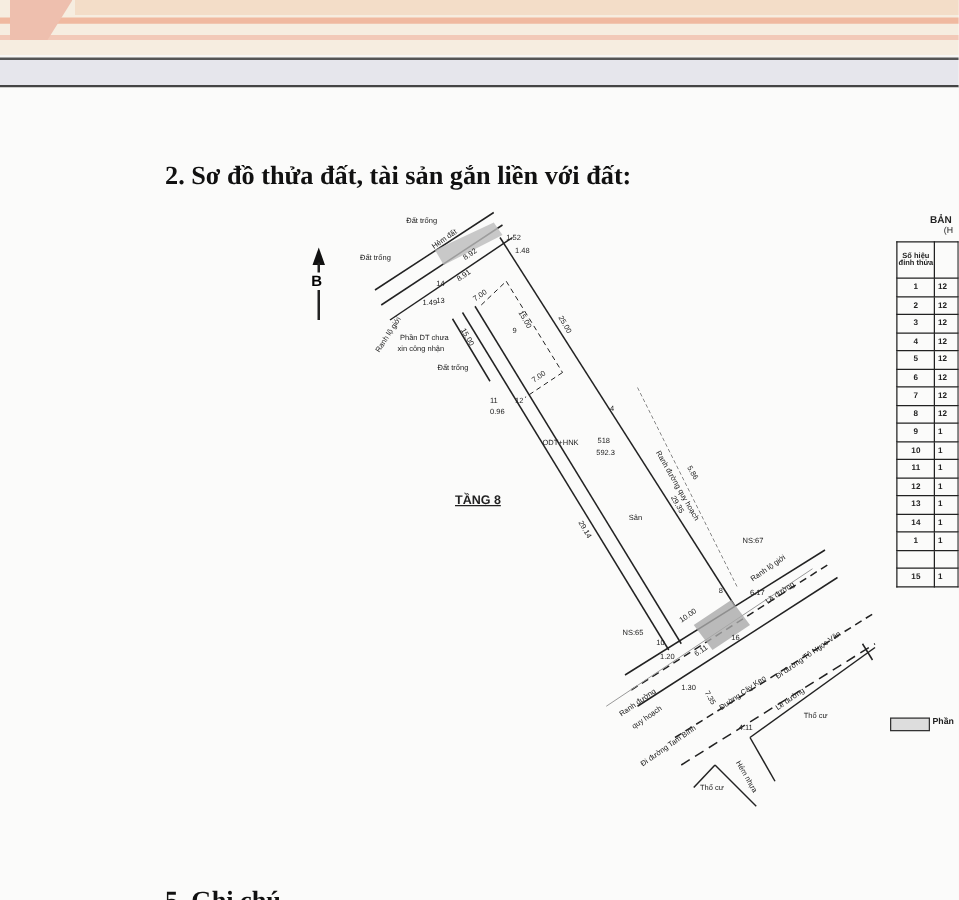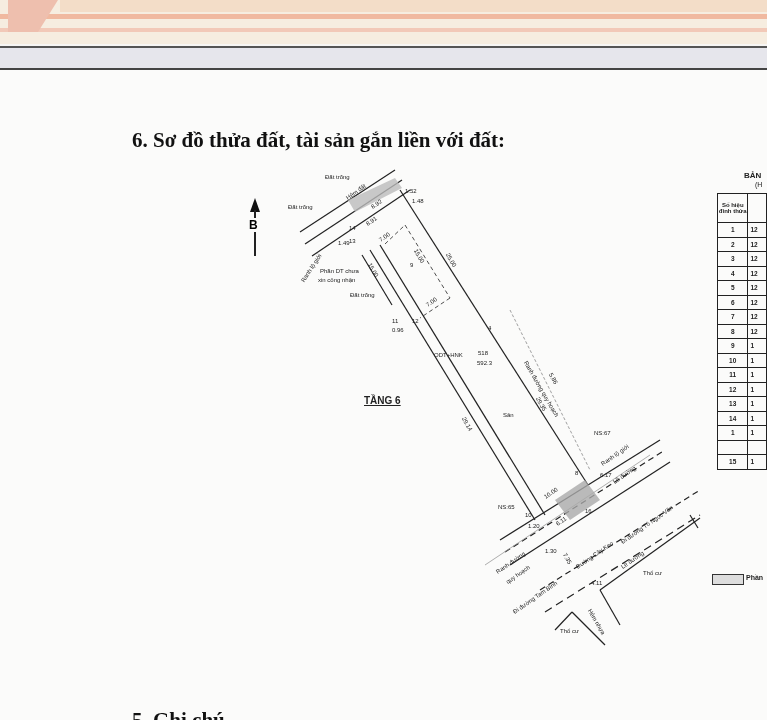--- a/index.html
+++ b/index.html
@@ -41,21 +41,21 @@
   <div class="stripe3"></div>
   <div class="stripe"></div>
   <div class="stripe2"></div>
   <div class="ornament"></div>
 </div>
 <div class="sep"></div>
 <div class="gray-band"></div>
 <div class="sep2"></div>
 <div class="page"></div>
 
-<div class="heading">6. Sơ đồ thửa đất, tài sản gắn liền với đất:</div>
+<div class="heading">2. Sơ đồ thửa đất, tài sản gắn liền với đất:</div>
 
 <svg class="plan" width="767" height="720">
 
   <g stroke="#222" stroke-width="1.2" fill="none">
     <line x1="300" y1="232" x2="395" y2="170"></line>
     <line x1="305" y1="244" x2="402" y2="180"></line>
     <line x1="312" y1="256" x2="410" y2="190"></line>
 
     <line x1="370" y1="250" x2="535" y2="520"></line>
     <line x1="380" y1="245" x2="545" y2="515"></line>
@@ -112,21 +112,21 @@
 <div class="t tilt3" style="left:450px;top:252px;">25.00</div>
 <div class="t" style="left:410px;top:262px;">9</div>
 <div class="t tilt2" style="left:425px;top:303px;">7.00</div>
 <div class="t" style="left:392px;top:318px;">11</div>
 <div class="t" style="left:412px;top:318px;">12</div>
 <div class="t" style="left:392px;top:327px;">0.96</div>
 <div class="t" style="left:488px;top:325px;">4</div>
 <div class="t" style="left:434px;top:352px;">ODT+HNK</div>
 <div class="t" style="left:478px;top:350px;">518</div>
 <div class="t" style="left:477px;top:360px;">592.3</div>
-<div class="tang">TẦNG 6</div>
+<div class="tang">TẦNG 8</div>
 <div class="t tilt3" style="left:466px;top:416px;">29.14</div>
 <div class="t" style="left:503px;top:412px;">Sân</div>
 <div class="t tilt3" style="left:528px;top:360px;">Ranh đường quy hoạch</div>
 <div class="t tilt3" style="left:540px;top:396px;">29.35</div>
 <div class="t tilt3" style="left:553px;top:372px;">5.86</div>
 <div class="t" style="left:594px;top:430px;">NS:67</div>
 <div class="t tilt2" style="left:600px;top:462px;">Ranh lộ giới</div>
 <div class="t" style="left:575px;top:470px;">8</div>
 <div class="t" style="left:600px;top:472px;">6.17</div>
 <div class="t tilt2" style="left:612px;top:480px;">Lề đường</div>

